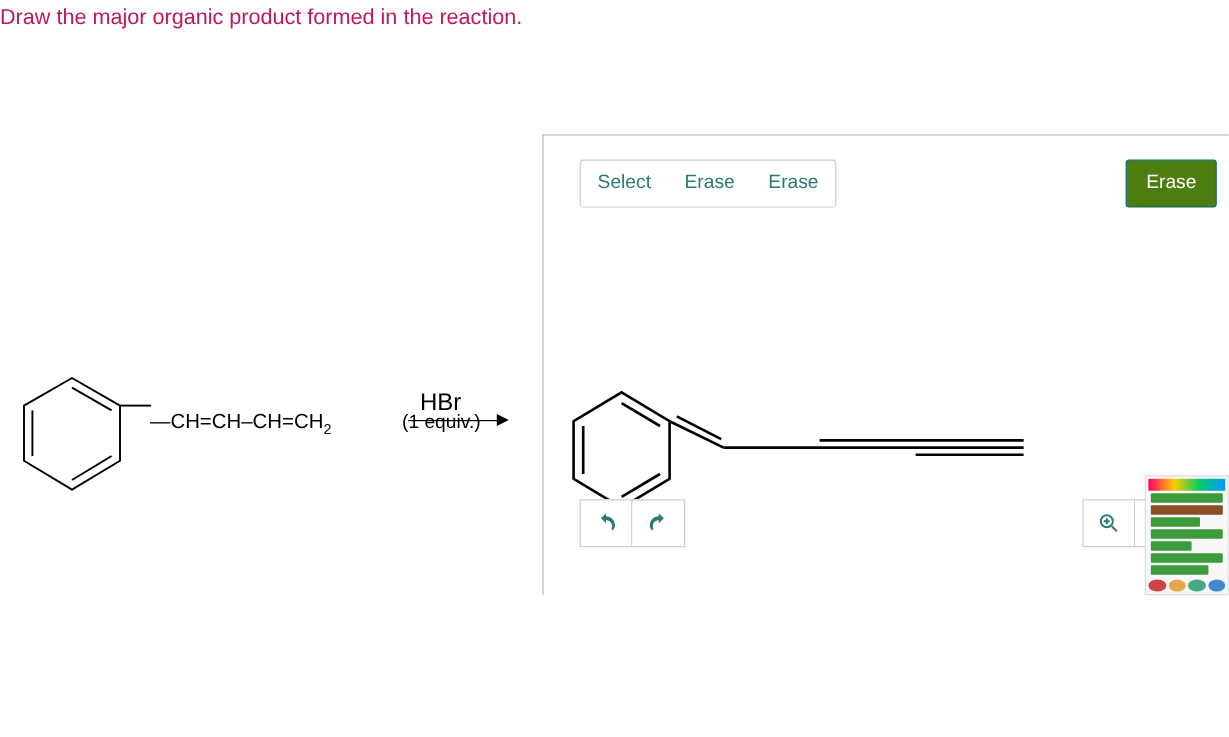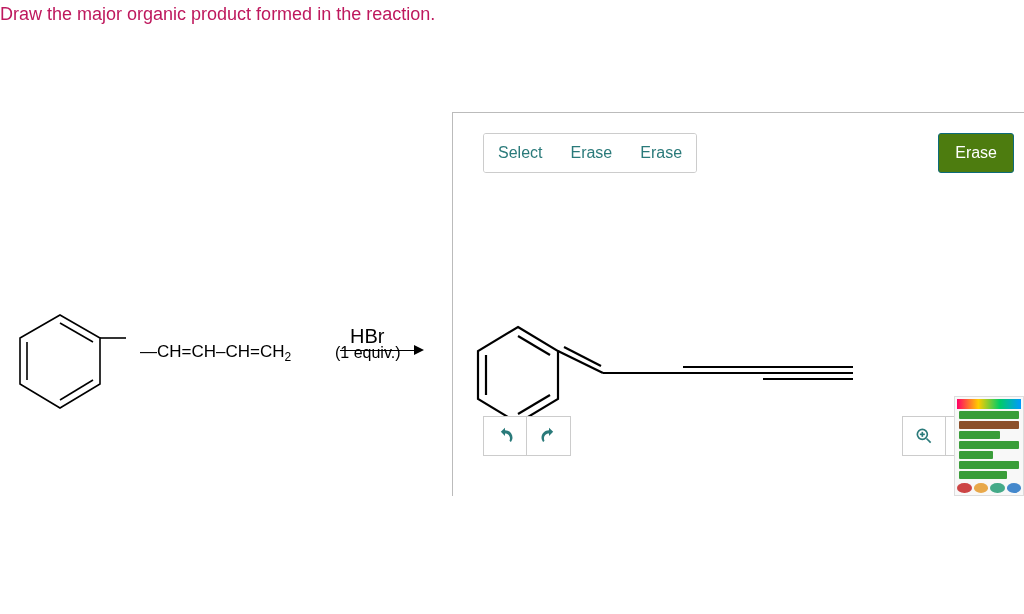--- a/index.html
+++ b/index.html
@@ -40,21 +40,21 @@
     position: absolute;
     left: 414px;
     top: 345px;
     width: 0; height: 0;
     border-left: 10px solid #000;
     border-top: 5px solid transparent;
     border-bottom: 5px solid transparent;
   }
   .substituent-text {
     position: absolute;
-    left: 140px;
+    left: 125px;
     top: 342px;
     font-size: 17px;
   }
   .sub { font-size: 12px; vertical-align: sub; }
 
   .editor-panel {
     position: absolute;
     left: 452px;
     top: 112px;
     width: 572px;

